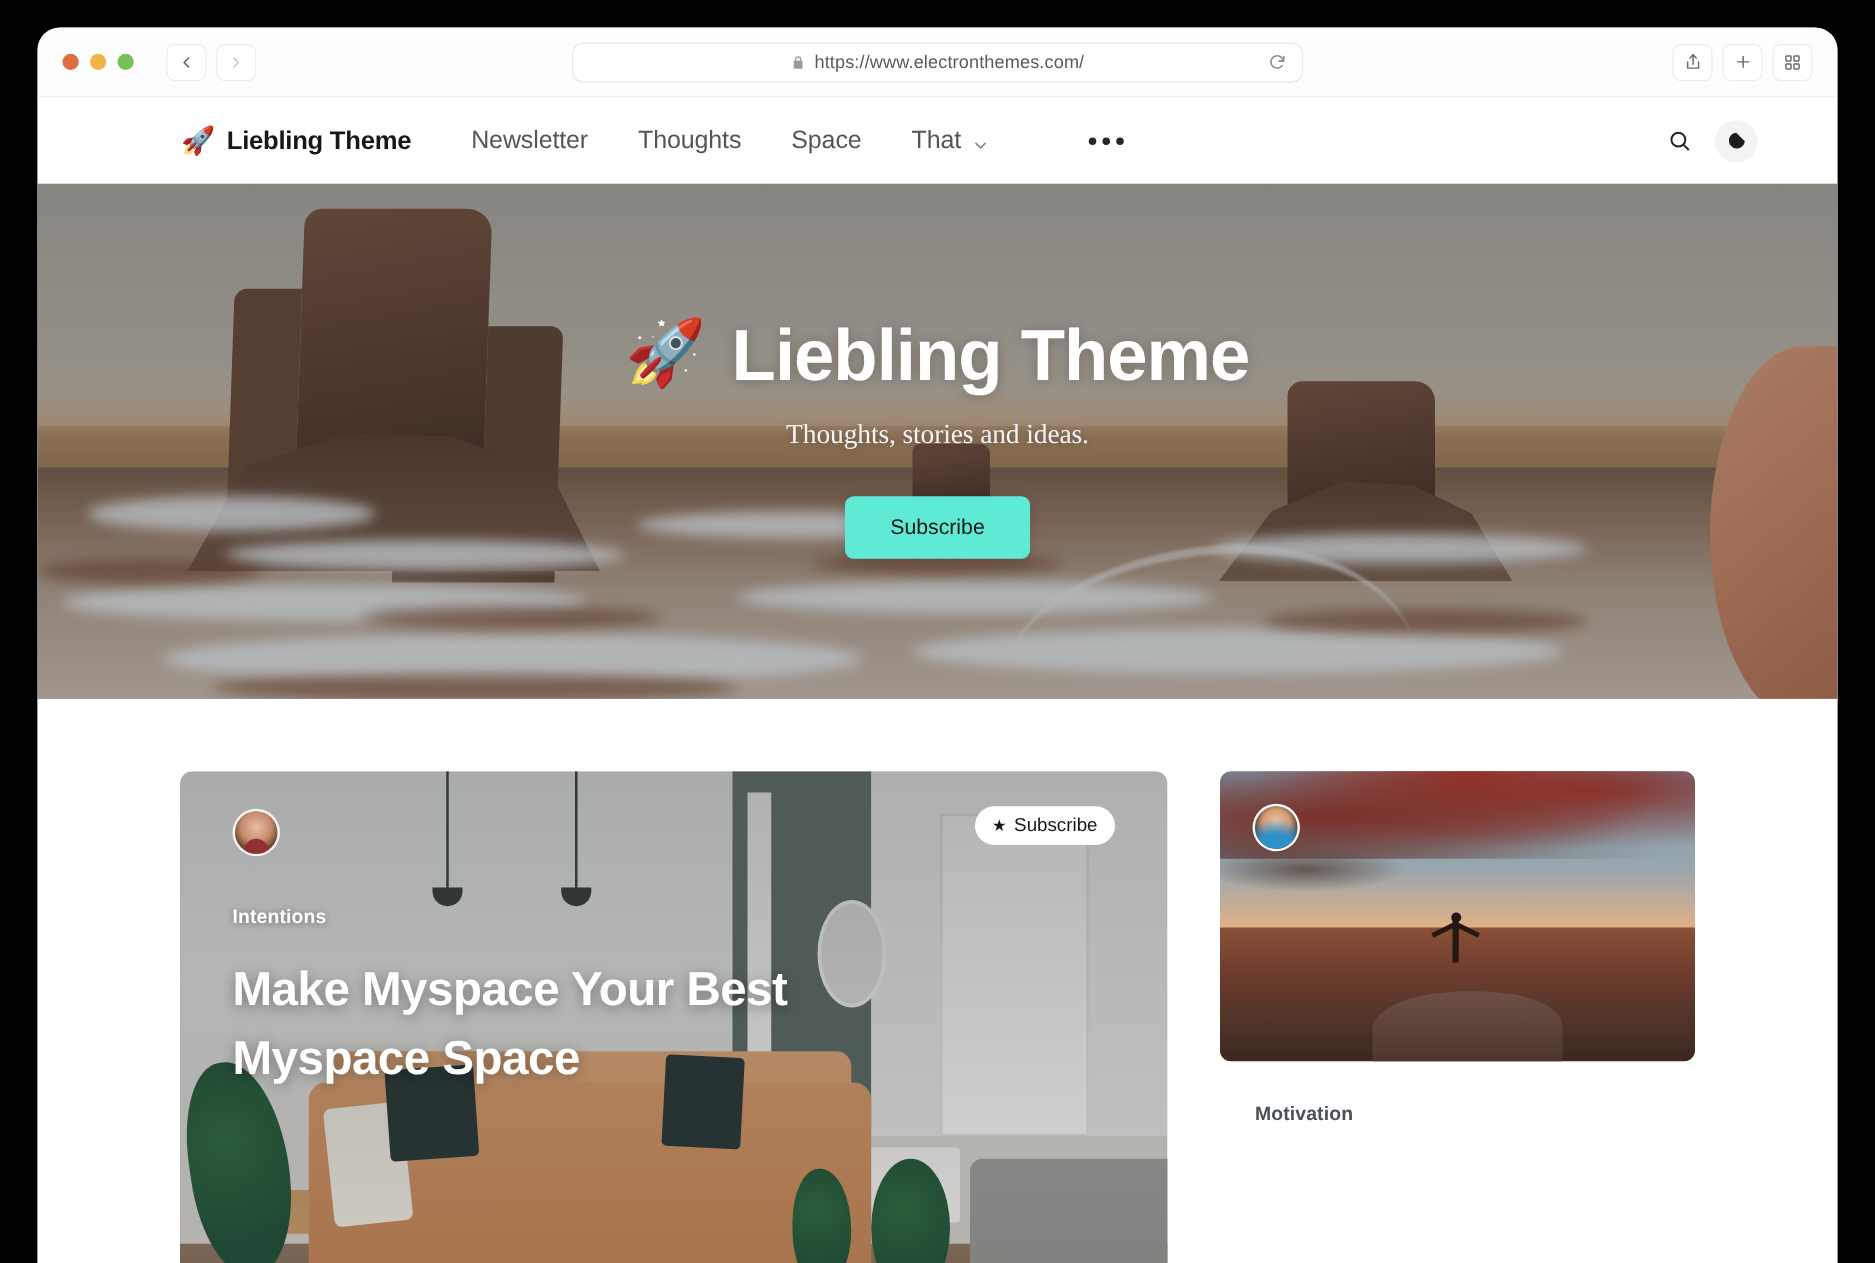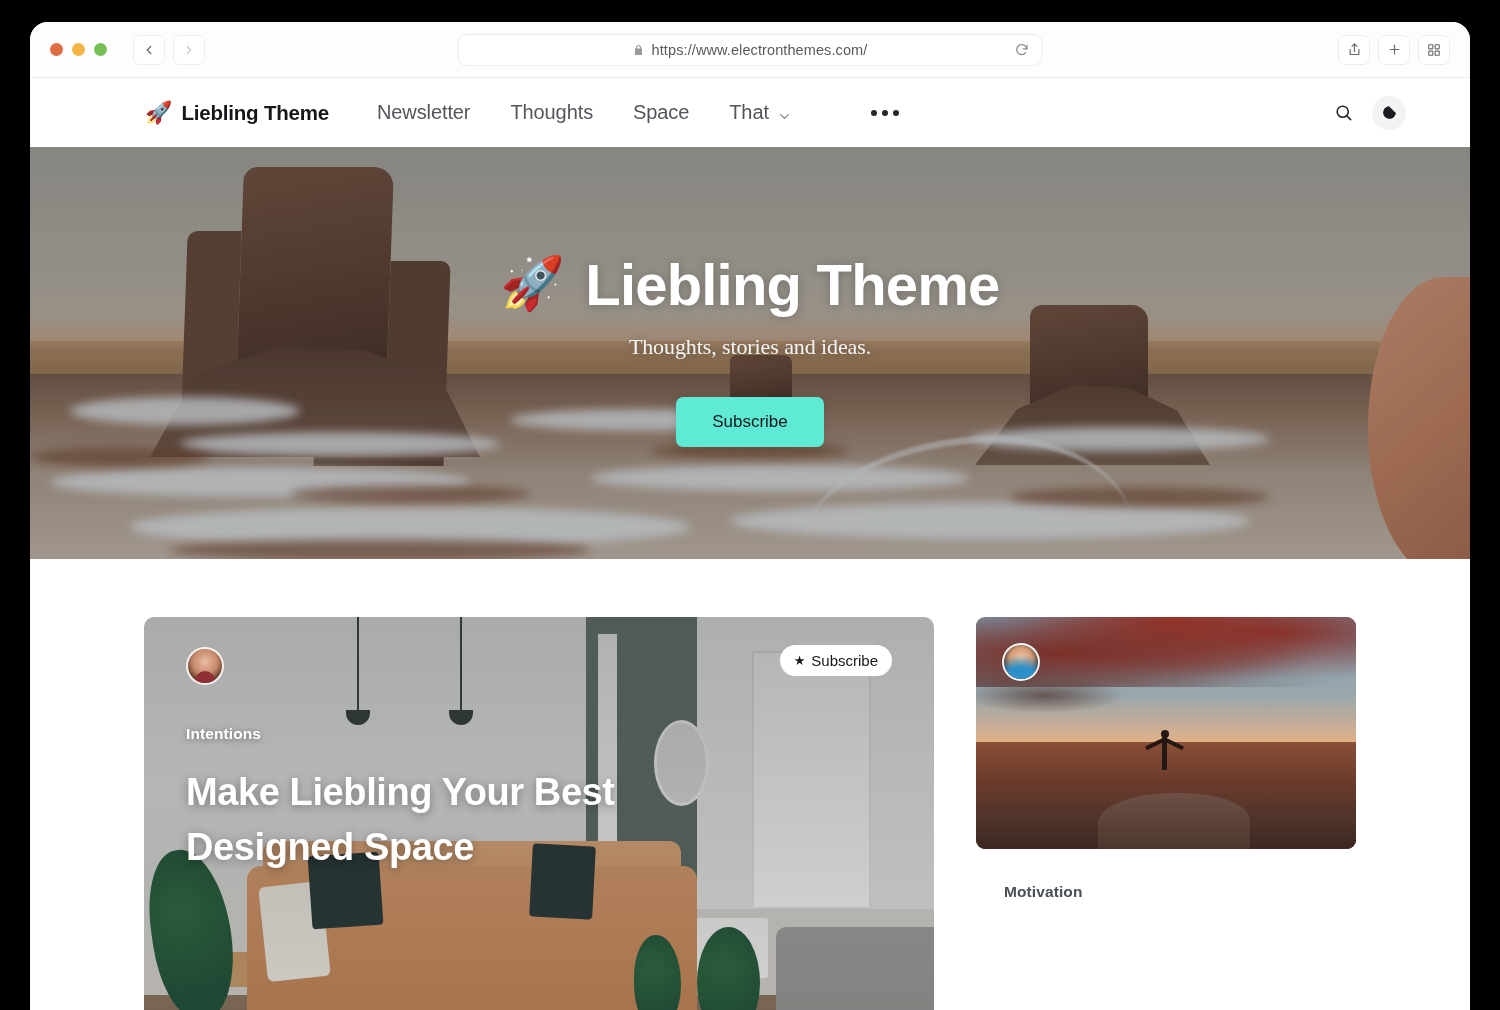--- a/index.html
+++ b/index.html
@@ -716,21 +716,21 @@
 
       <div class="card-avatar"></div>
 
       <div class="featured-badge">
         <span class="star">★</span>
         <span>Subscribe</span>
       </div>
 
       <div class="card-text">
         <div class="card-cat">Intentions</div>
-        <div class="card-title-big">Make Liebling Your Best Designed Space</div>
+        <div class="card-title-big">Make Myspace Your Best Myspace Space</div>
       </div>
     </div>
 
     <div class="card-small">
       <div class="thumb">
         <div class="sunset-clouds"></div>
         <div class="sunset-cloud2"></div>
         <div class="sunset-ground"></div>
         <div class="sunset-rock"></div>
         <div class="figure"></div>

